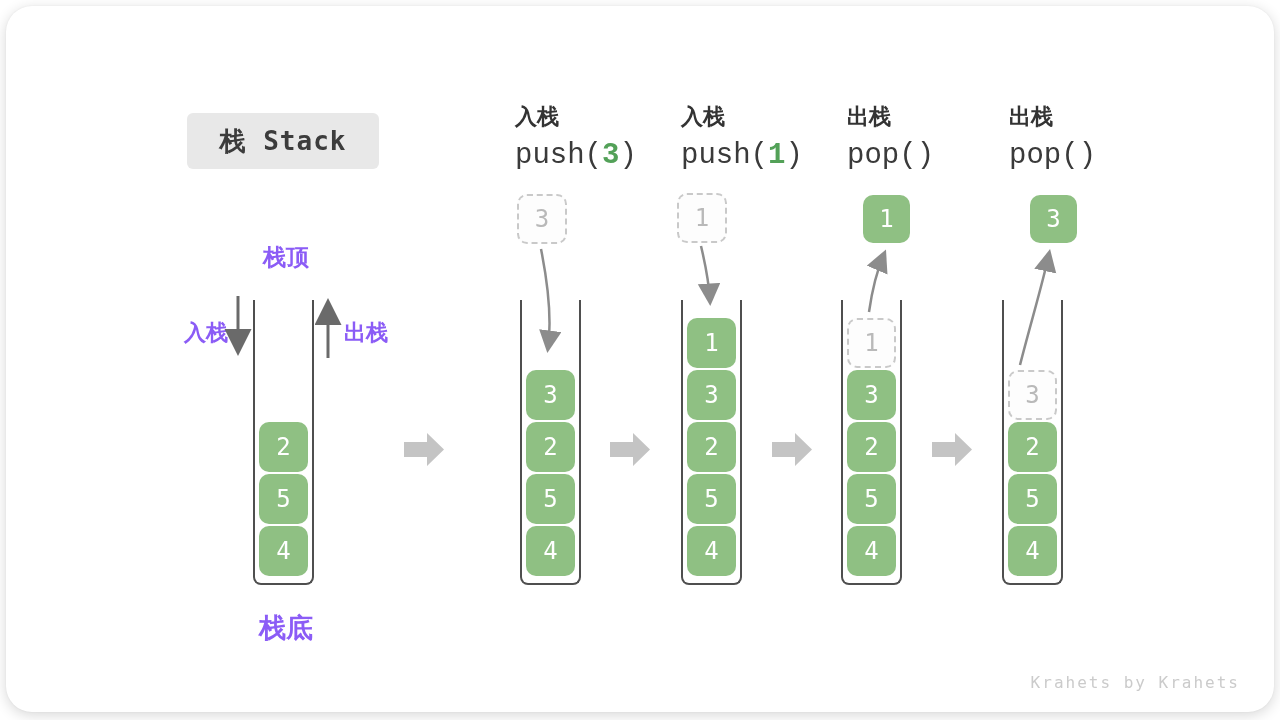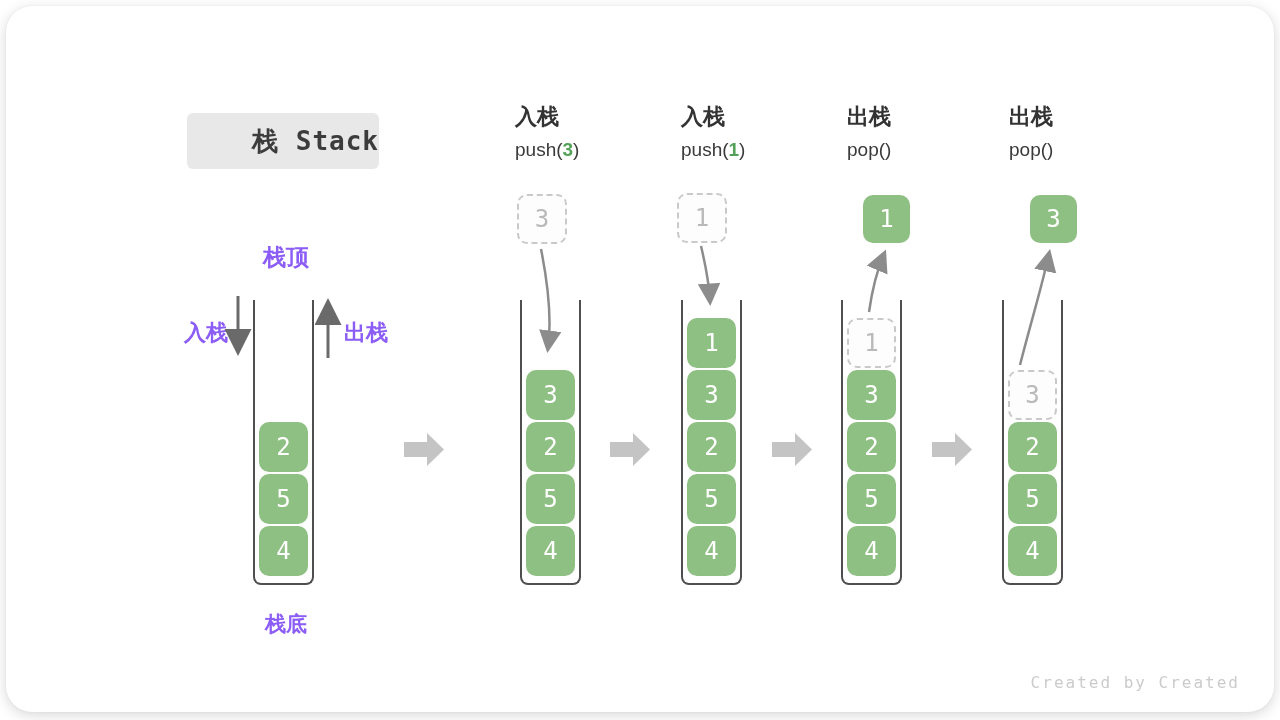--- a/index.html
+++ b/index.html
@@ -3,30 +3,30 @@
 <meta charset="utf-8">
 <style>
   html,body{margin:0;padding:0;background:#fff;}
   .canvas{position:relative;width:1280px;height:720px;background:#fff;overflow:hidden;
           font-family:"Liberation Sans",sans-serif;}
   .card{position:absolute;left:6px;top:6px;right:6px;bottom:8px;background:#fff;
         border-radius:26px;box-shadow:0 3px 14px rgba(0,0,0,0.16),0 0 2px rgba(0,0,0,0.06);}
   *{box-sizing:border-box;}
 
   .title-box{position:absolute;left:187px;top:113px;width:192px;height:56px;background:#e8e8e8;
-             border-radius:6px;display:flex;align-items:center;justify-content:flex-end;
+             border-radius:6px;display:flex;align-items:center;justify-content:center;
              font-family:"DejaVu Sans Mono","Liberation Sans",sans-serif;
              font-size:26px;font-weight:600;color:#3c3c3c;letter-spacing:1px;}
 
   .cjk{font-weight:bold;color:#8b5cf6;font-size:22px;font-family:"Liberation Sans",sans-serif;}
   .legend-label{position:absolute;text-align:center;}
 
   .op-label{position:absolute;display:flex;flex-direction:column;gap:7px;}
   .op-label .line1{font-size:22px;font-weight:bold;color:#333;}
-  .op-label .line2{font-family:Liberation Sans, sans-serif;font-size:19px;color:#3a3a3a;}
+  .op-label .line2{font-family:Liberation Mono, monospace;font-size:29px;color:#3a3a3a;}
   .op-label .arg{color:#53a158;font-weight:bold;}
 
   .stack-container{position:absolute;top:300px;width:61px;height:285px;background:#fff;
                    border:2px solid #4f4f4f;border-top:none;border-radius:0 0 8px 8px;}
   .cell{position:absolute;left:4px;width:49px;height:50px;border-radius:10px;background:#8FC083;
         color:#fff;font-family:"DejaVu Sans Mono",monospace;font-size:24px;
         display:flex;align-items:center;justify-content:center;}
   .cell.ghost{background:#fdfdfd;border:2px dashed #c9c9c9;color:#b9b9b9;}
   .s1{top:18px}.s2{top:70px}.s3{top:122px}.s4{top:174px}.s5{top:226px}
 
@@ -44,21 +44,21 @@
 <body>
 
 <div class="canvas">
   <div class="card"></div>
 
   <div class="title-box">
     <span>栈 Stack</span>
   </div>
 
   <div class="legend-label cjk" style="left:226px;top:242px;width:120px;font-size:23px;">栈顶</div>
-  <div class="legend-label cjk" style="left:226px;top:610px;width:120px;font-size:21px;text-align:center;">栈底</div>
+  <div class="legend-label cjk" style="left:226px;top:610px;width:120px;font-size:27px;text-align:center;">栈底</div>
   <div class="cjk" style="position:absolute;left:140px;top:318px;width:88px;text-align:right;">入栈</div>
   <div class="cjk" style="position:absolute;left:344px;top:318px;width:88px;text-align:left;">出栈</div>
 
   <div class="stack-container" style="left:253px;">
     <div class="cell s3">2</div>
     <div class="cell s4">5</div>
     <div class="cell s5">4</div>
   </div>
 
   <div class="op-label" style="left:515px;top:102px;">
@@ -128,14 +128,14 @@
     <path d="M701,246 C706,267 709,283 710,301" stroke="#8c8c8c" stroke-width="2.5" fill="none" marker-end="url(#ah-gray)"></path>
     <path d="M869,312 C872,291 878,268 884,254" stroke="#8c8c8c" stroke-width="2.5" fill="none" marker-end="url(#ah-gray)"></path>
     <path d="M1020,365 C1031,322 1042,286 1049,254" stroke="#8c8c8c" stroke-width="2.5" fill="none" marker-end="url(#ah-gray)"></path>
 
     <polygon points="0,9 23,9 23,0 40,16.5 23,33 23,24 0,24" fill="#c4c4c4" transform="translate(404,433)"></polygon>
     <polygon points="0,9 23,9 23,0 40,16.5 23,33 23,24 0,24" fill="#c4c4c4" transform="translate(610,433)"></polygon>
     <polygon points="0,9 23,9 23,0 40,16.5 23,33 23,24 0,24" fill="#c4c4c4" transform="translate(772,433)"></polygon>
     <polygon points="0,9 23,9 23,0 40,16.5 23,33 23,24 0,24" fill="#c4c4c4" transform="translate(932,433)"></polygon>
   </svg>
 
-  <div class="watermark">Created by Created</div>
+  <div class="watermark">Krahets by Krahets</div>
 </div>
 
 </body></html>

